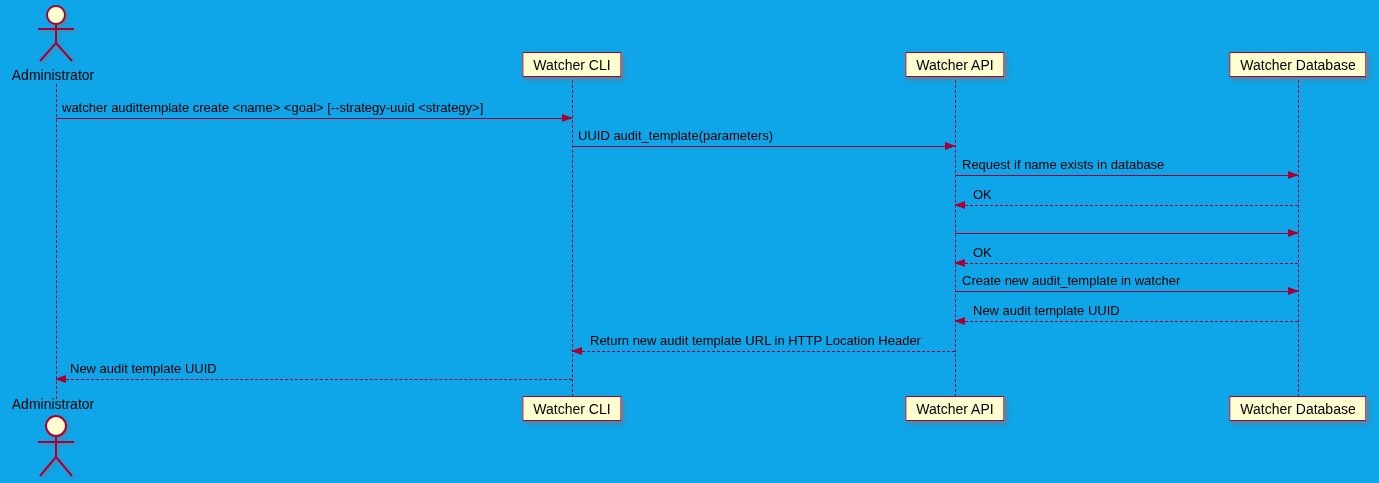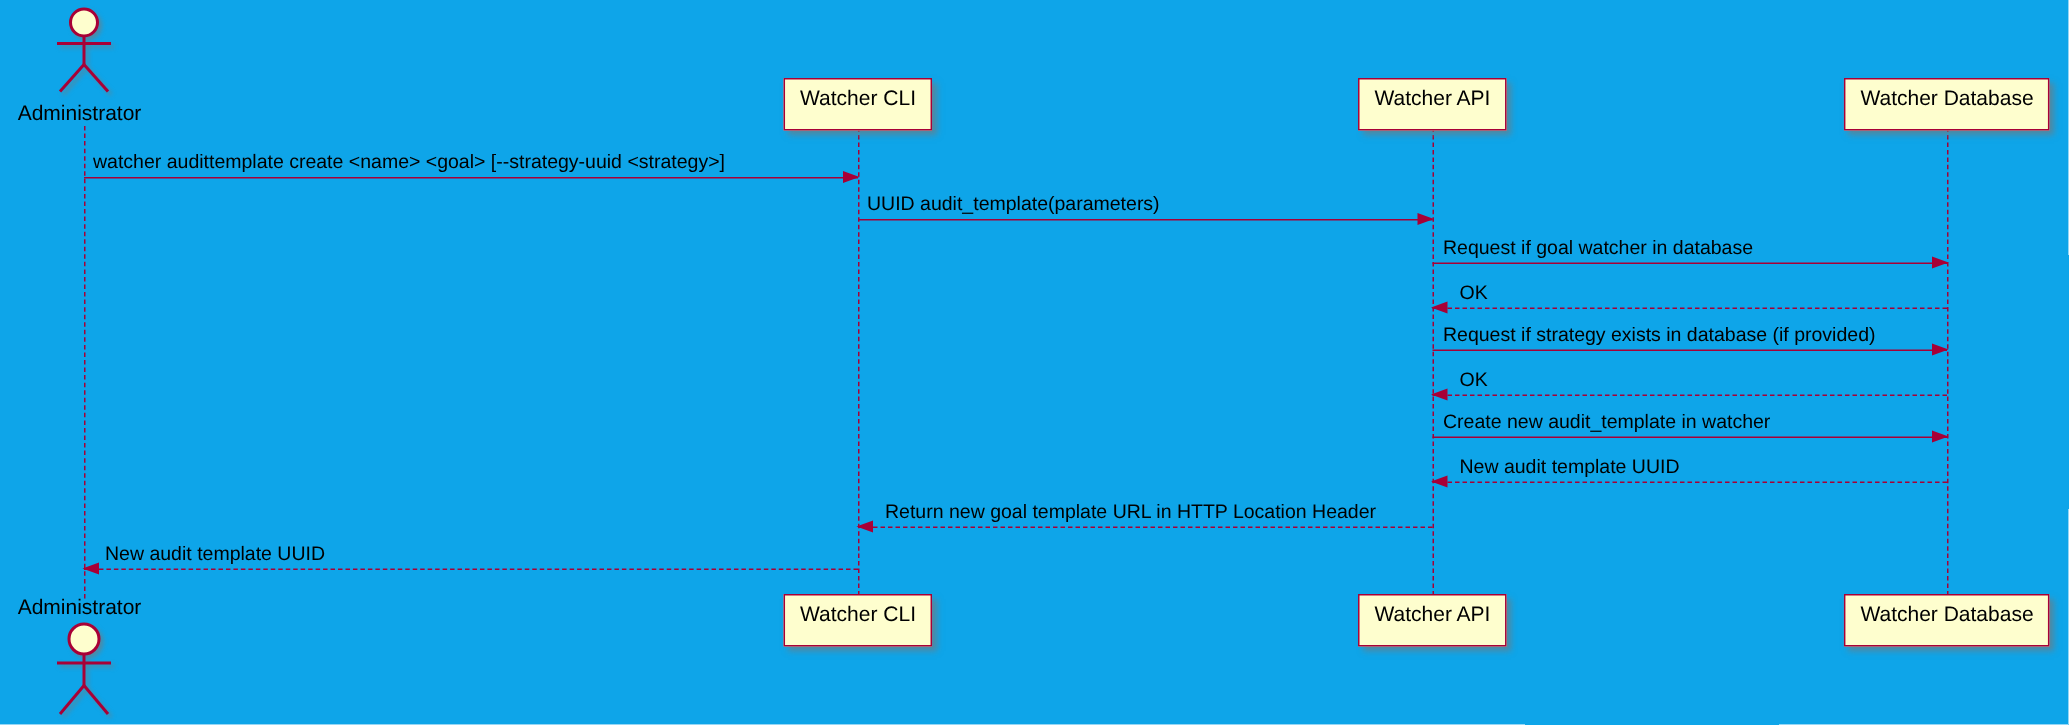--- a/index.html
+++ b/index.html
@@ -18,21 +18,21 @@
   .lifeline{
     position:absolute;width:0;
     border-left:1px dashed var(--crimson);
   }
   .pbox{
     position:absolute;
     transform:translateX(-50%);
     background:var(--fill);
     border:1.6px solid var(--crimson);
     box-shadow:3px 3px 4px rgba(120,120,120,0.65);
-    padding:4px 10px 12px 10px;
+    padding:4px 10px 2px 10px;
     font-size:14px;color:var(--text);
     white-space:nowrap;text-align:right;
     line-height:17px;
   }
   .actor-label{
     position:absolute;
     transform:translateX(-50%);
     font-size:14px;color:var(--text);
     white-space:nowrap;line-height:14px;
   }
@@ -87,51 +87,50 @@
   <div class="msg-label" style="left:62px;top:100px;text-align:right;">watcher audittemplate create &lt;name&gt; &lt;goal&gt; [--strategy-uuid &lt;strategy&gt;]</div>
   <div class="msg-line" style="left:56px;top:118px;width:516px;">
     <span class="head right"></span>
   </div>
 
   <div class="msg-label" style="left:578px;top:128px;">UUID audit_template(parameters)</div>
   <div class="msg-line" style="left:572px;top:146px;width:383px;">
     <span class="head right"></span>
   </div>
 
-  <div class="msg-label" style="left:962px;top:157px;">Request if goal watcher in database</div>
+  <div class="msg-label" style="left:962px;top:157px;">Request if name exists in database</div>
   <div class="msg-line" style="left:955px;top:175px;width:343px;">
     <span class="head right"></span>
   </div>
 
   <div class="msg-label" style="left:973px;top:187px;">OK</div>
   <div class="msg-line dashed" style="left:955px;top:205px;width:343px;">
     <span class="head left"></span>
   </div>
 
-  <div class="msg-label" style="left:962px;top:215px;">Request if strategy exists in database (if provided)</div>
   <div class="msg-line" style="left:955px;top:233px;width:343px;">
     <span class="head right"></span>
   </div>
 
   <div class="msg-label" style="left:973px;top:245px;">OK</div>
   <div class="msg-line dashed" style="left:955px;top:263px;width:343px;">
     <span class="head left"></span>
   </div>
 
   <div class="msg-label" style="left:962px;top:273px;">Create new audit_template in watcher</div>
   <div class="msg-line" style="left:955px;top:291px;width:343px;">
     <span class="head right"></span>
   </div>
 
   <div class="msg-label" style="left:973px;top:303px;">New audit template UUID</div>
   <div class="msg-line dashed" style="left:955px;top:321px;width:343px;">
     <span class="head left"></span>
   </div>
 
-  <div class="msg-label" style="left:590px;top:333px;">Return new goal template URL in HTTP Location Header</div>
+  <div class="msg-label" style="left:590px;top:333px;">Return new audit template URL in HTTP Location Header</div>
   <div class="msg-line dashed" style="left:572px;top:351px;width:383px;">
     <span class="head left"></span>
   </div>
 
   <div class="msg-label" style="left:70px;top:361px;">New audit template UUID</div>
   <div class="msg-line dashed" style="left:56px;top:379px;width:516px;">
     <span class="head left"></span>
   </div>
 
   <div class="actor-label" style="left:53px;top:397px;">Administrator</div>

